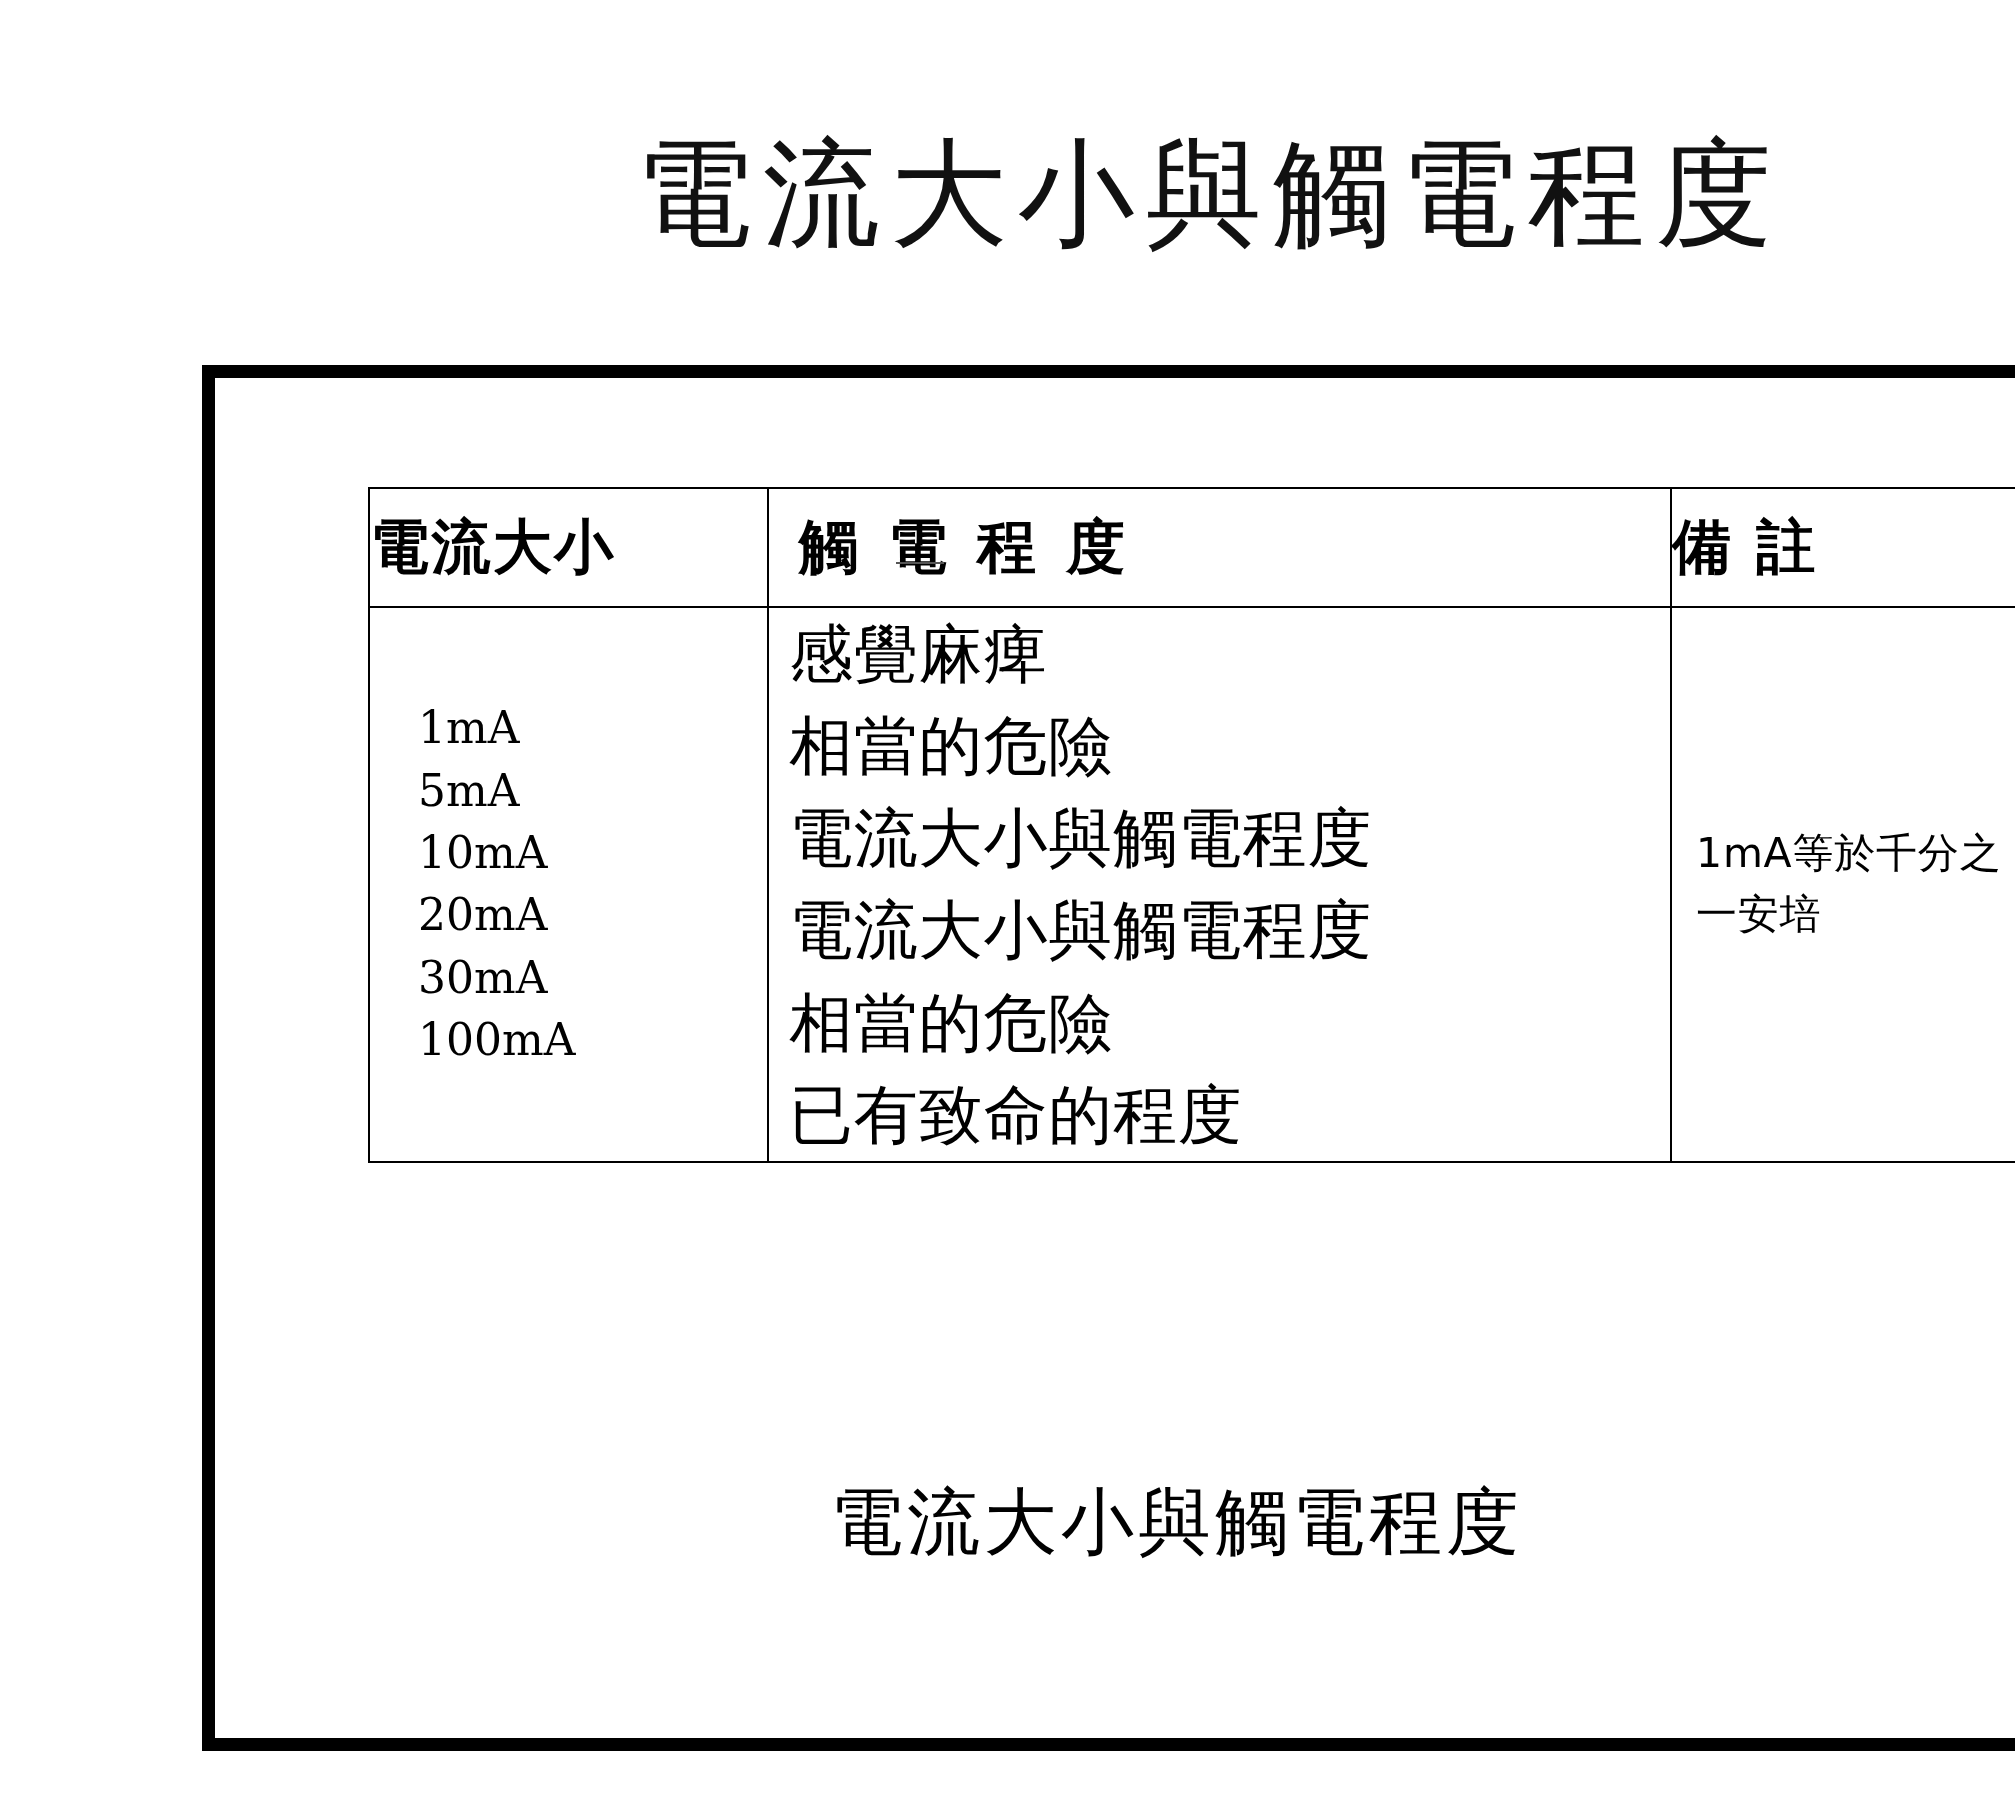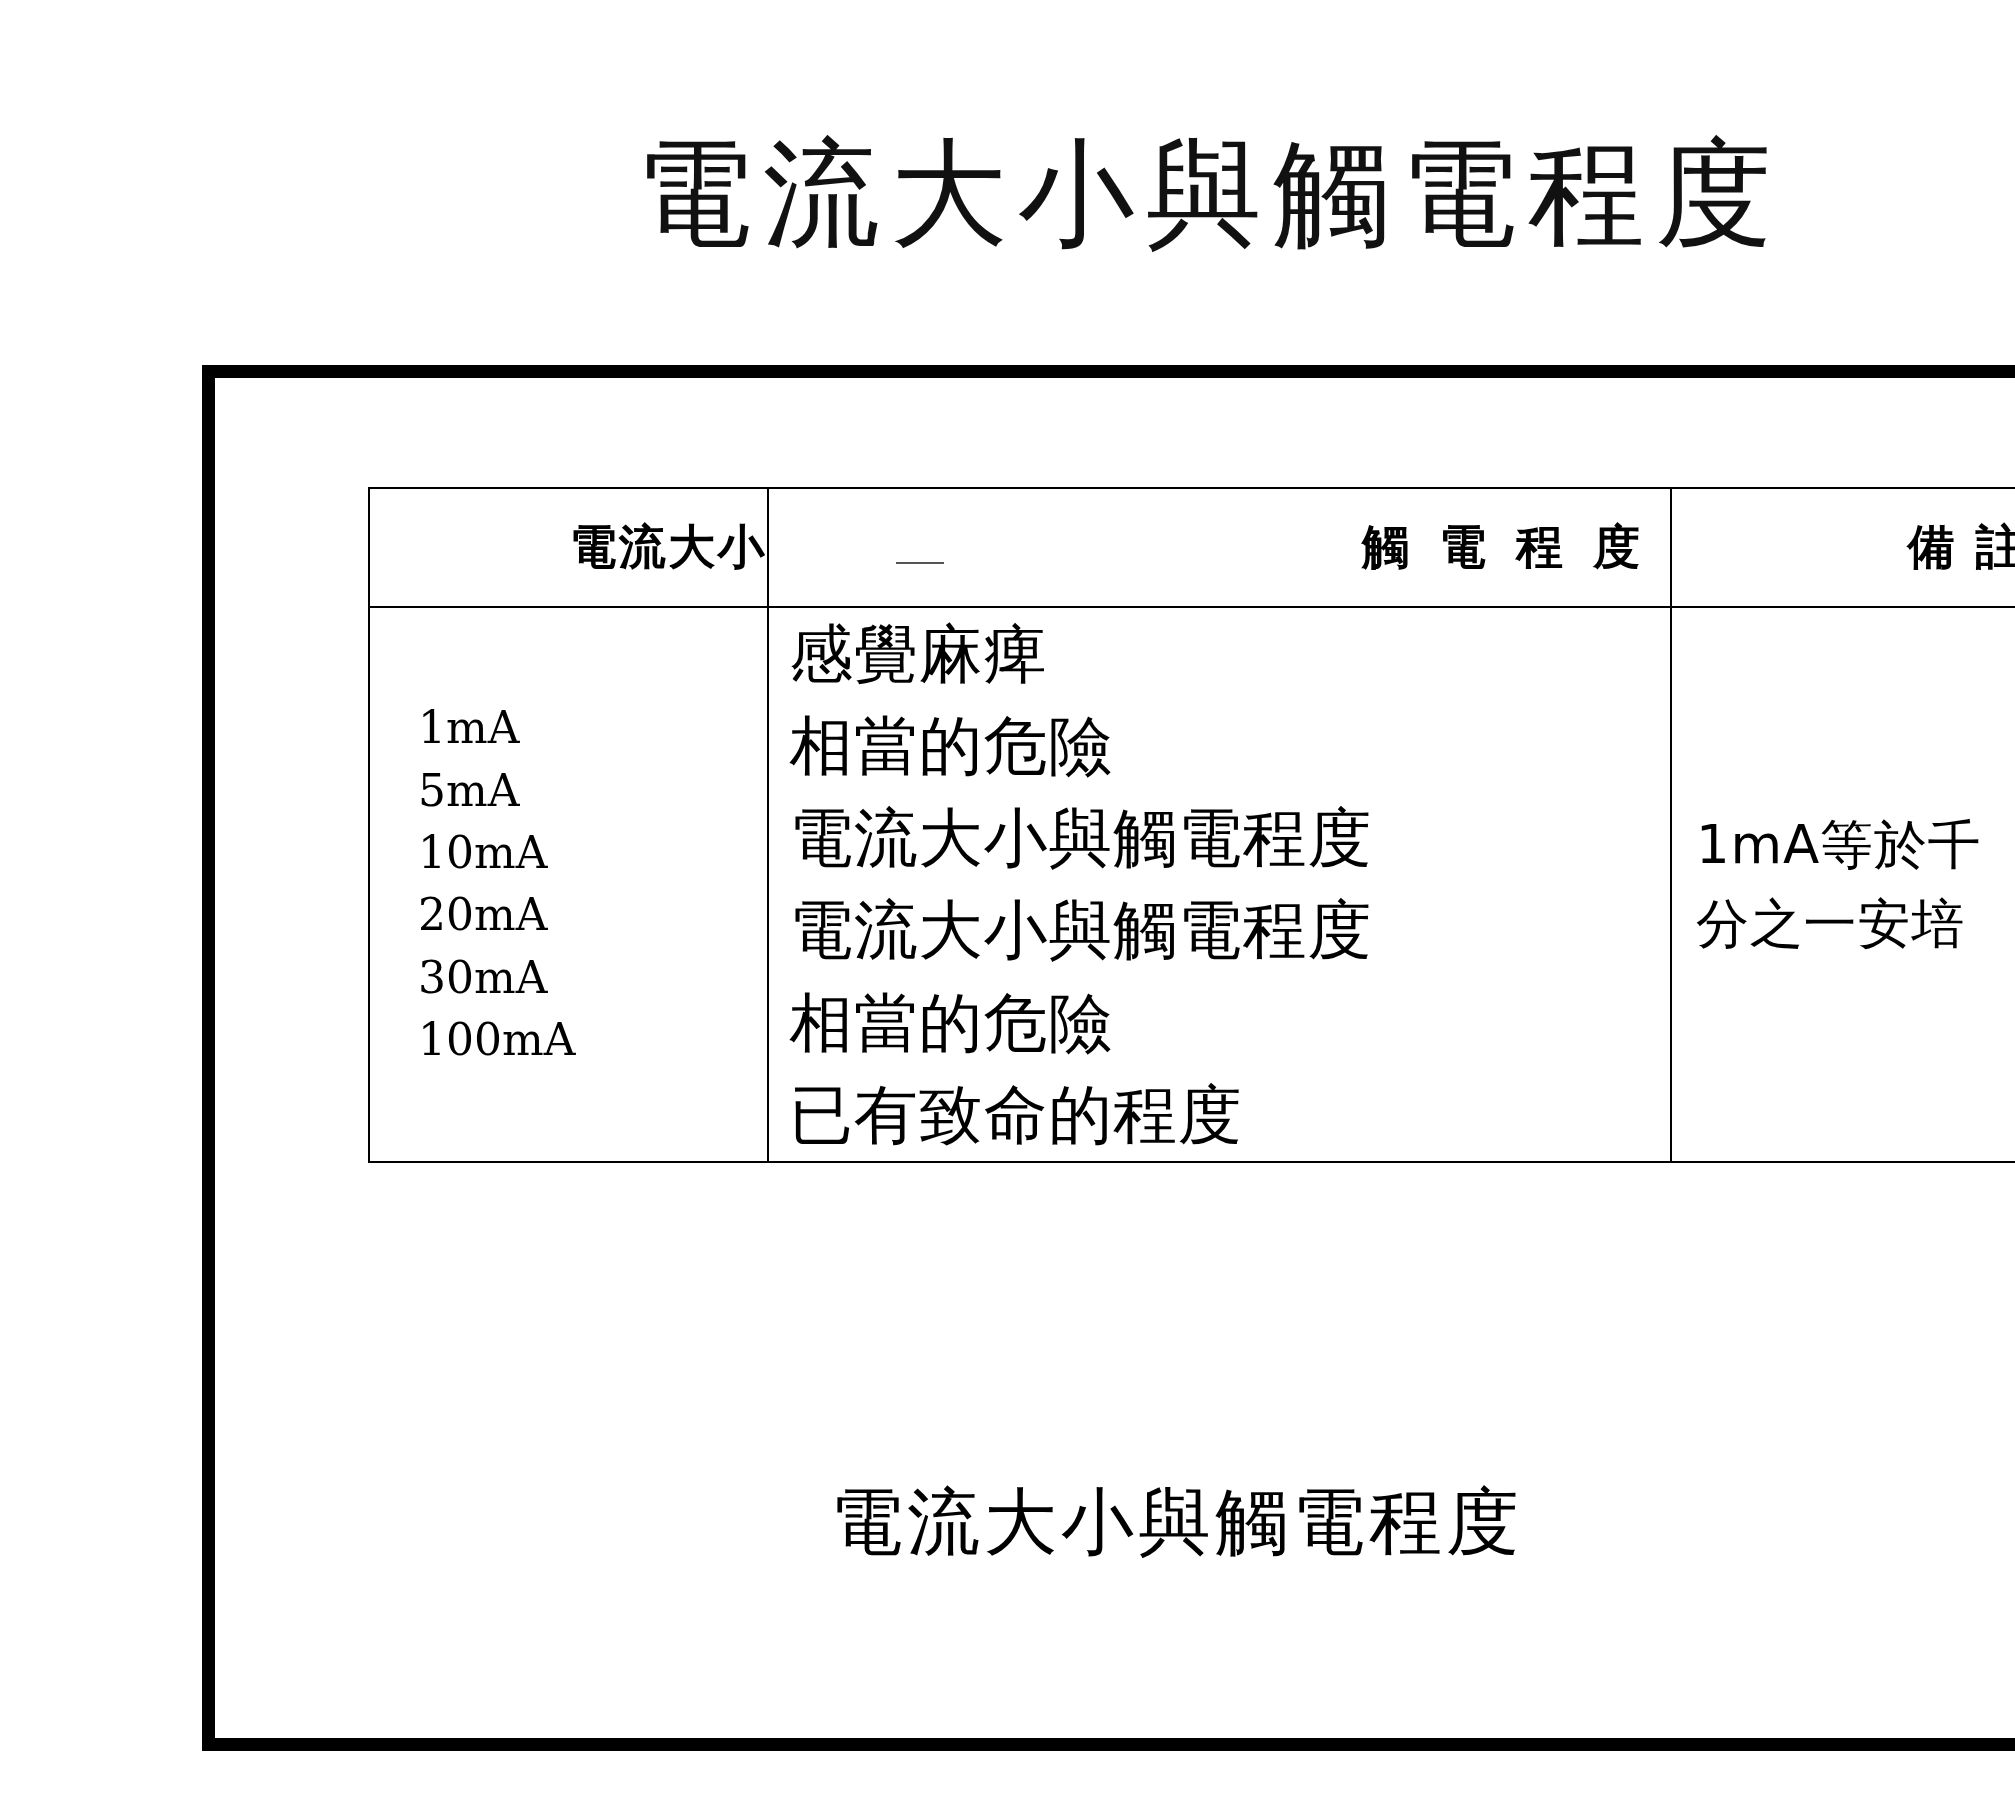--- a/index.html
+++ b/index.html
@@ -73,22 +73,22 @@
     background: #ffffff;
   }
 
   col.c-level { width: 399px; }
   col.c-effect { width: 903px; }
   col.c-note { width: 355px; }
 
   
   .hdr-cell {
     height: 117px;
-    text-align: right;
-    font-size: 47px;
+    text-align: left;
+    font-size: 59px;
     font-weight: 700;
     letter-spacing: 2.4px;
     font-family: "DejaVu Sans", "Liberation Sans", sans-serif;
     white-space: nowrap;
   }
   .hdr-cell.spaced {
     letter-spacing: 30px;
     text-indent: 30px;
   }
 
@@ -108,21 +108,21 @@
     font-family: "DejaVu Serif", "Liberation Serif", serif;
   }
   .effect-line {
     font-size: 64px;
     line-height: 1.44;
     white-space: nowrap;
     font-family: "DejaVu Sans", "Liberation Sans", sans-serif;
     letter-spacing: 0.8px;
   }
   .note-line {
-    font-size: 53px;
+    font-size: 41px;
     line-height: 1.50;
     font-family: "DejaVu Sans", "Liberation Sans", sans-serif;
     letter-spacing: 0.8px;
     word-break: break-all;
   }
 
   
   .tick {
     position: absolute;
     height: 2px;

